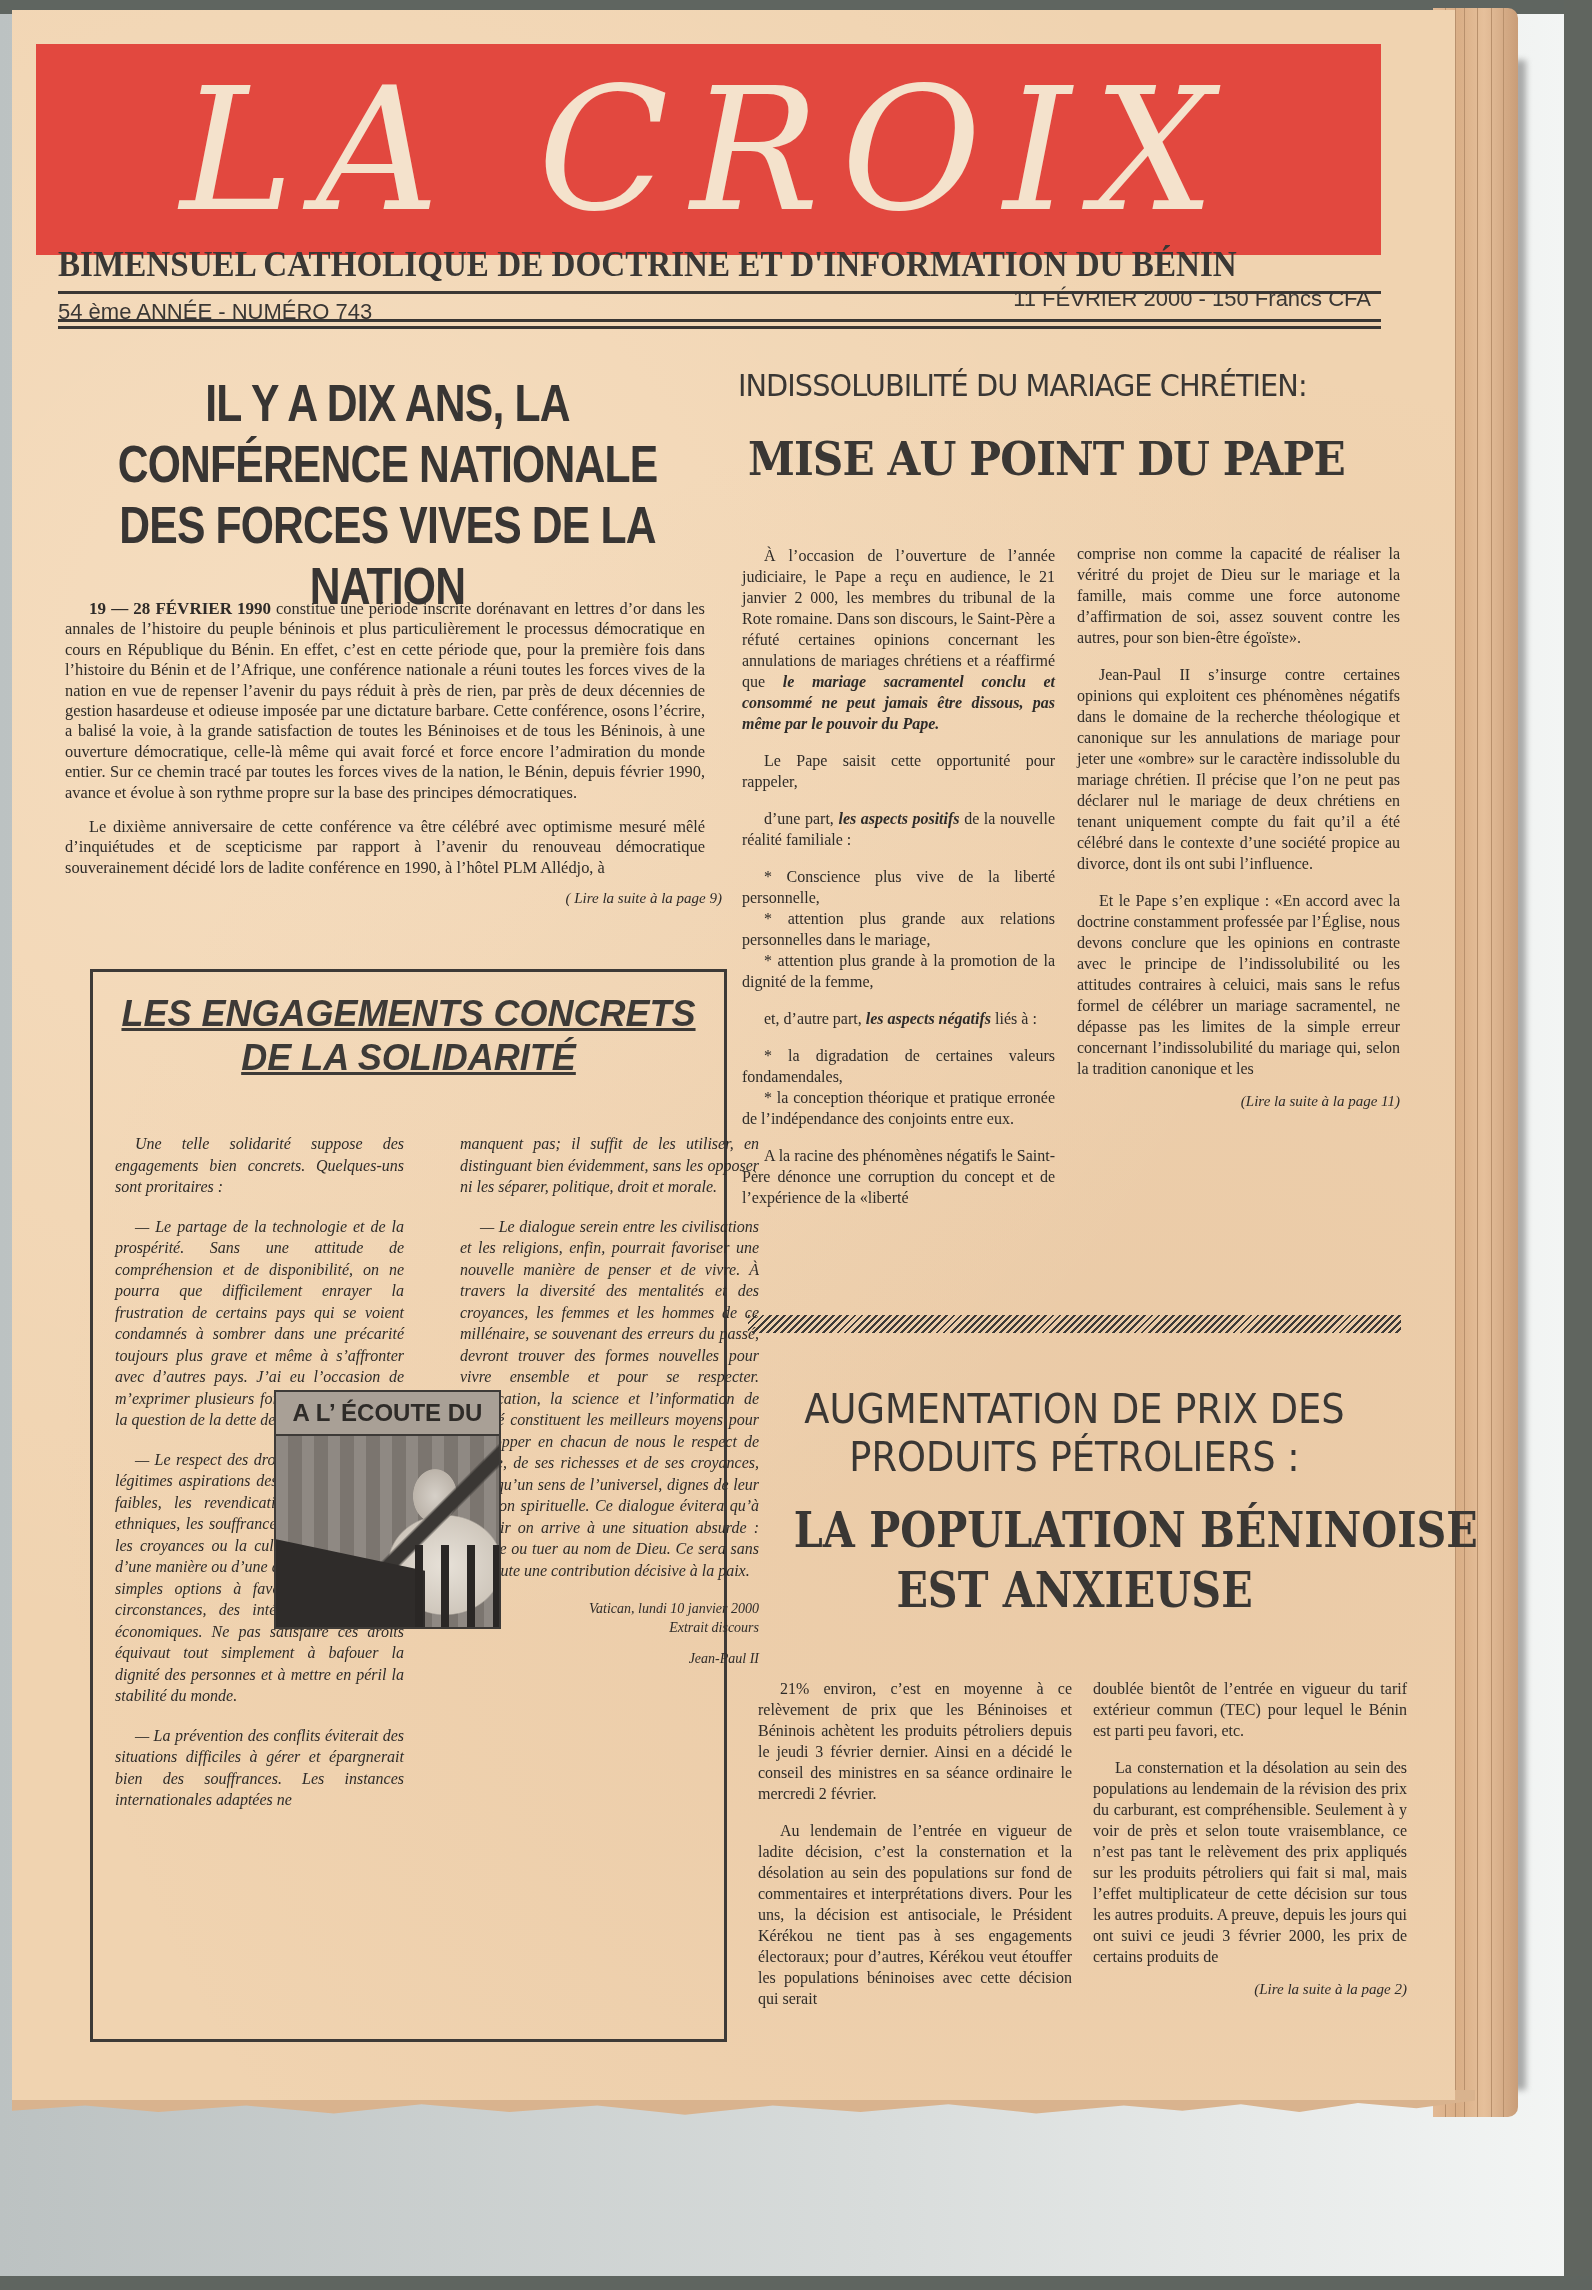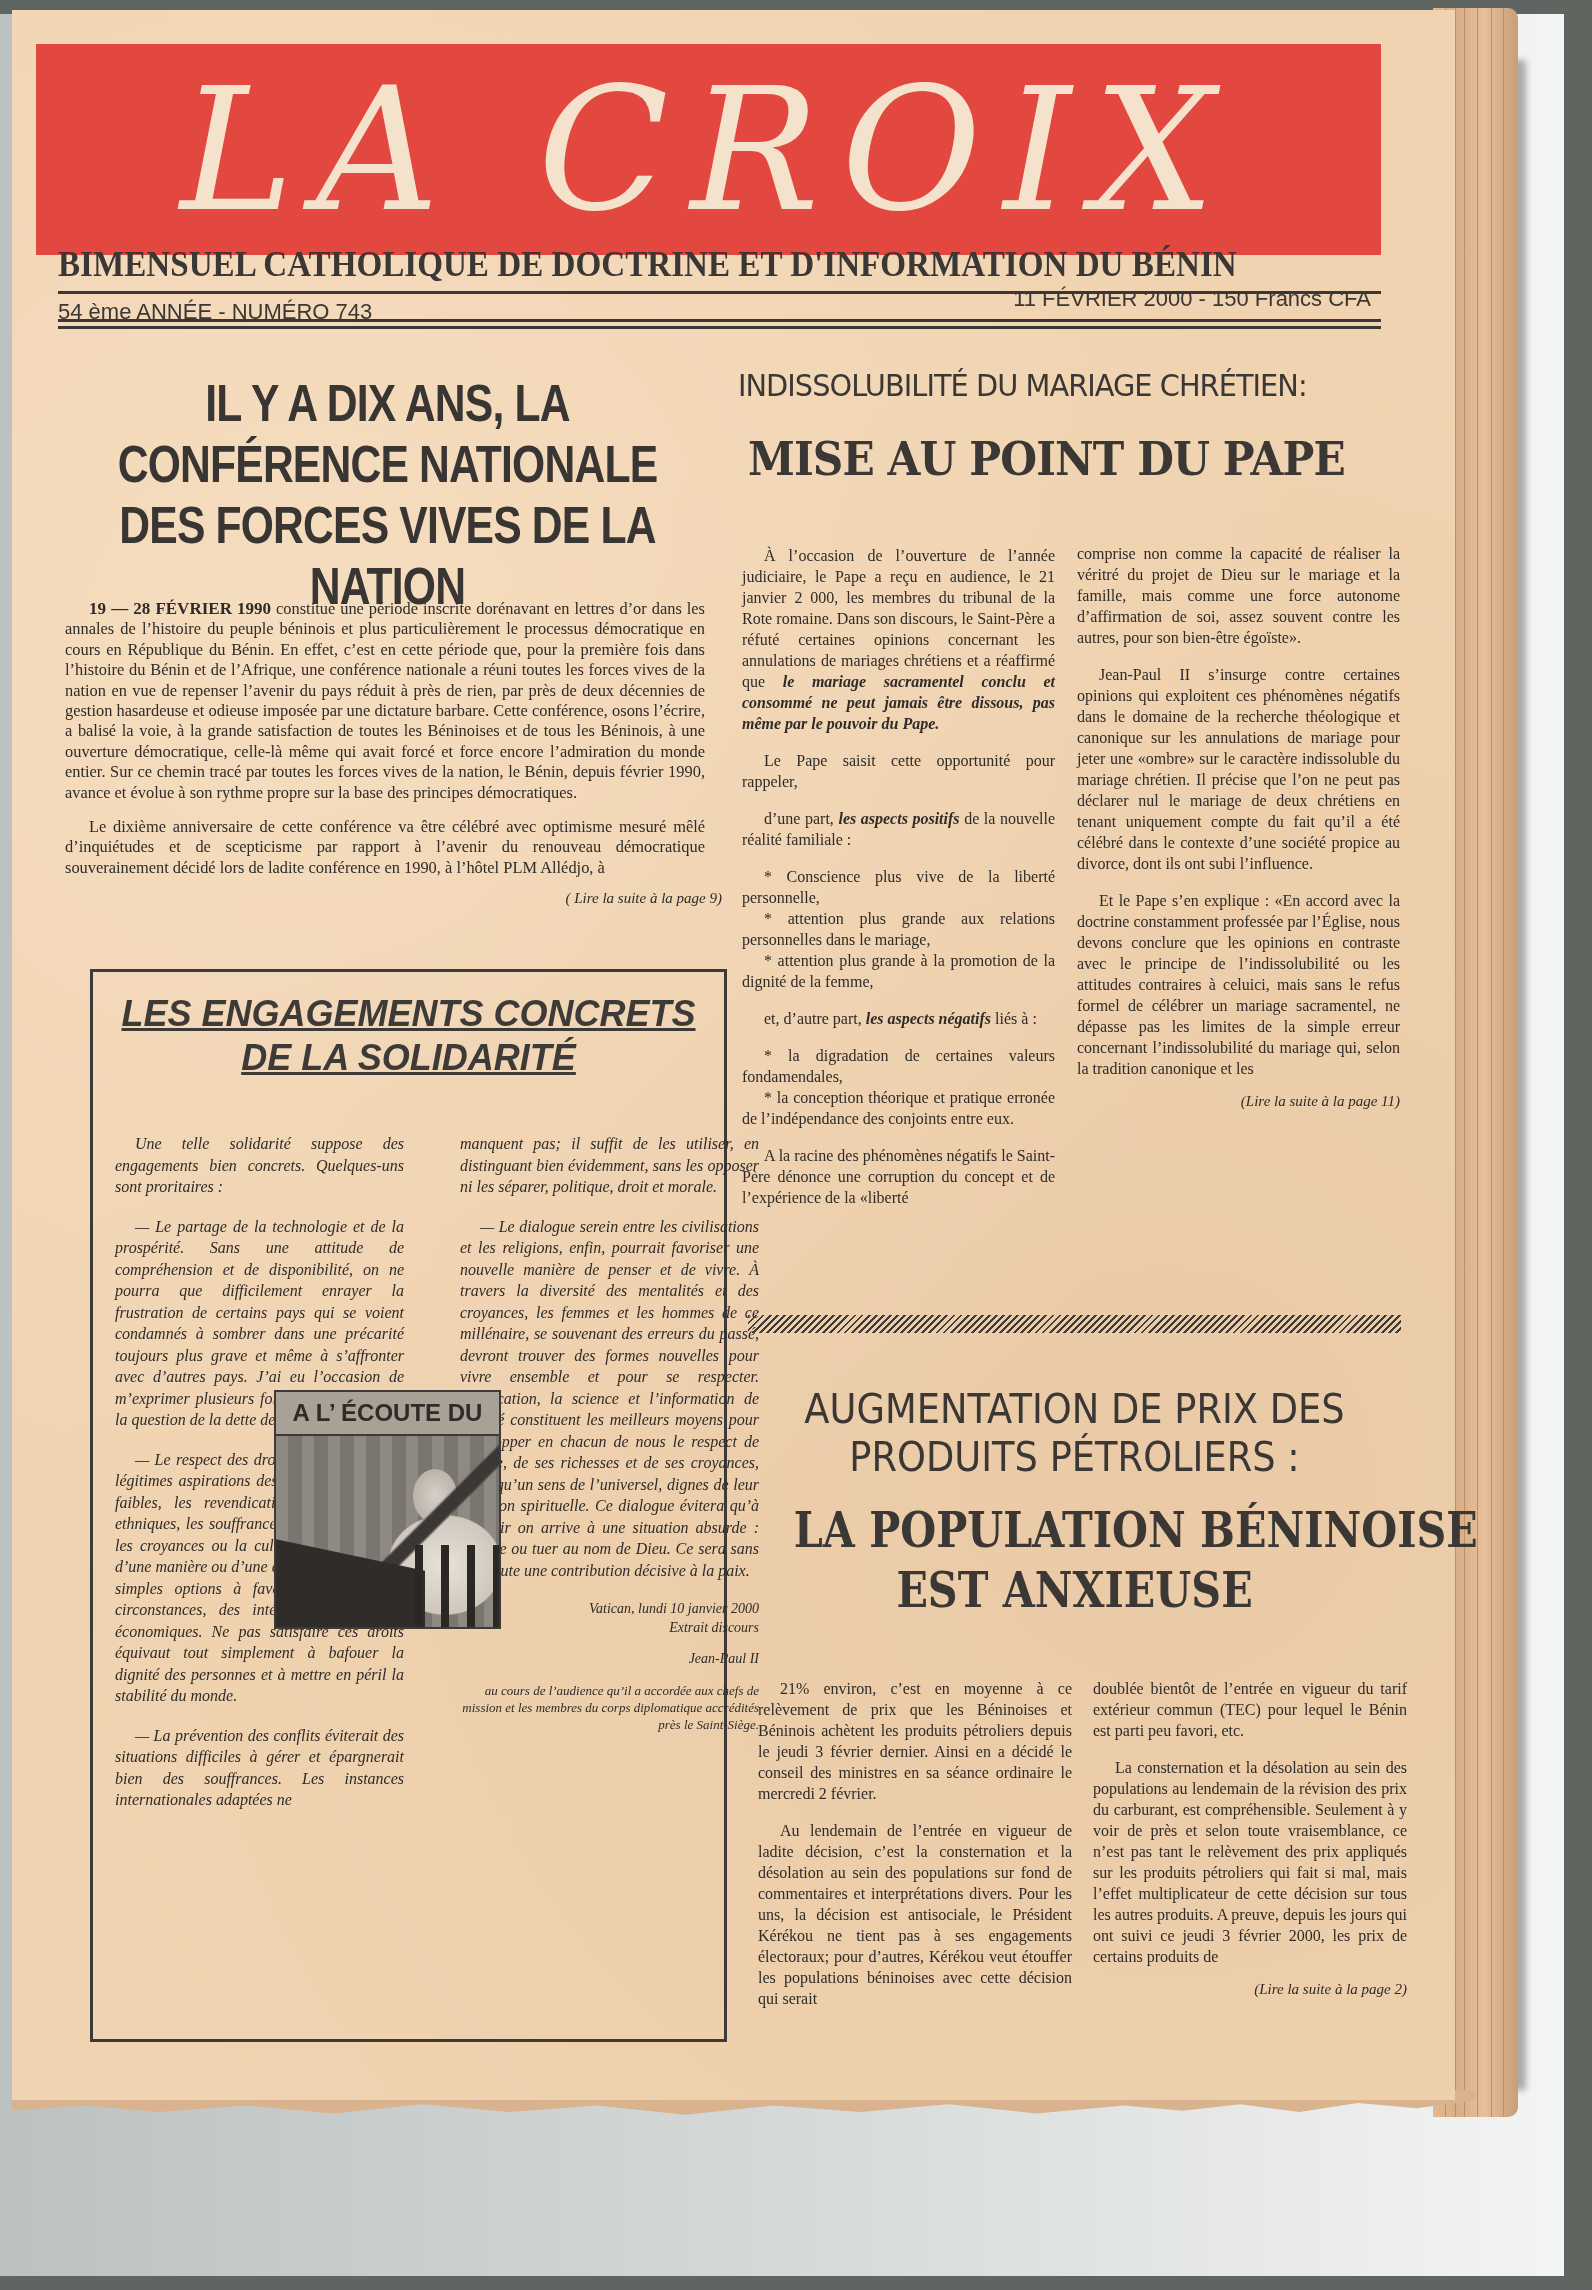--- a/index.html
+++ b/index.html
@@ -134,21 +134,20 @@
     <p>— Le respect des droits de l’homme. Les légitimes aspirations des personnes les plus faibles, les revendications des minorités ethniques, les souffrances de tous ceux dont les croyances ou la culture sont méprisées d’une manière ou d’une autre, ne sont pas de simples options à favoriser au gré des circonstances, des intérêts politiques ou économiques. Ne pas satisfaire ces droits équivaut tout simplement à bafouer la dignité des personnes et à mettre en péril la stabilité du monde.</p>
     <p>— La prévention des conflits éviterait des situations difficiles à gérer et épargnerait bien des souffrances. Les instances internationales adaptées ne</p>
   </div>
   <div class="sol sol-b">
     <p style="text-indent:0">manquent pas; il suffit de les utiliser, en distinguant bien évidemment, sans les opposer ni les séparer, politique, droit et morale.</p>
     <p>— Le dialogue serein entre les civilisations et les religions, enfin, pourrait favoriser une nouvelle manière de penser et de vivre. À travers la diversité des mentalités et des croyances, les femmes et les hommes de ce millénaire, se souvenant des erreurs du passé, devront trouver des formes nouvelles pour vivre ensemble et pour se respecter. L’éducation, la science et l’information de qualité constituent les meilleurs moyens pour développer en chacun de nous le respect de l’autre, de ses richesses et de ses croyances, ainsi qu’un sens de l’universel, dignes de leur vocation spirituelle. Ce dialogue évitera qu’à l’avenir on arrive à une situation absurde : exclure ou tuer au nom de Dieu. Ce sera sans nul doute une contribution décisive à la paix.</p>
     <div class="sign">
       <p><span>Vatican, lundi 10 janvier 2000</span><br><span>Extrait discours</span></p>
       <p>Jean-Paul II</p>
     </div>
-    <div class="caption">au cours de l’audience qu’il a accordée aux chefs de  mission et les membres du corps diplomatique accrédités près le Saint-Siège.</div>
   </div>
   <div class="photo">
     <div class="photo-cap">A L’ ÉCOUTE DU PAPE</div>
     <div class="photo-img">
       <div class="photo-lectern"></div>
       <div class="photo-rail"></div>
     </div>
   </div>
 </div>
 

